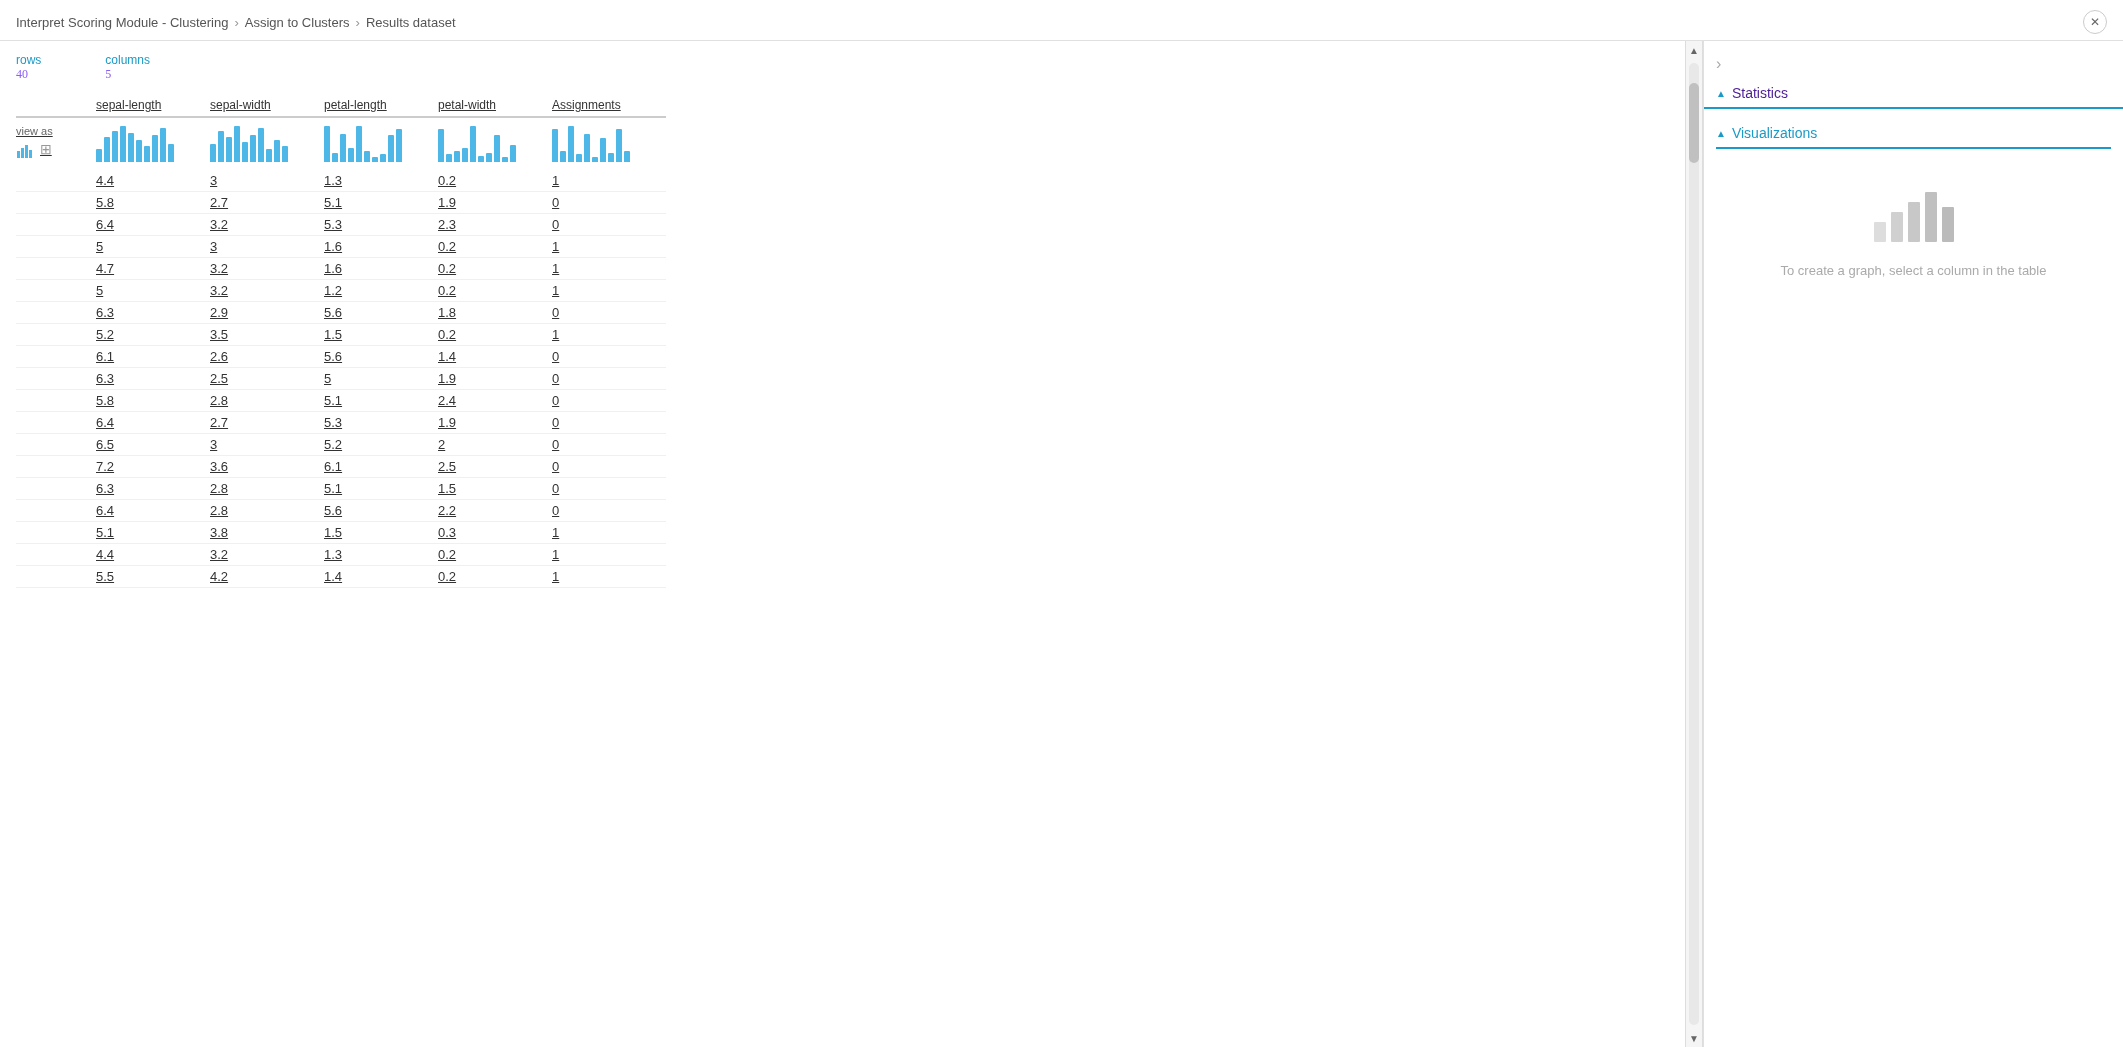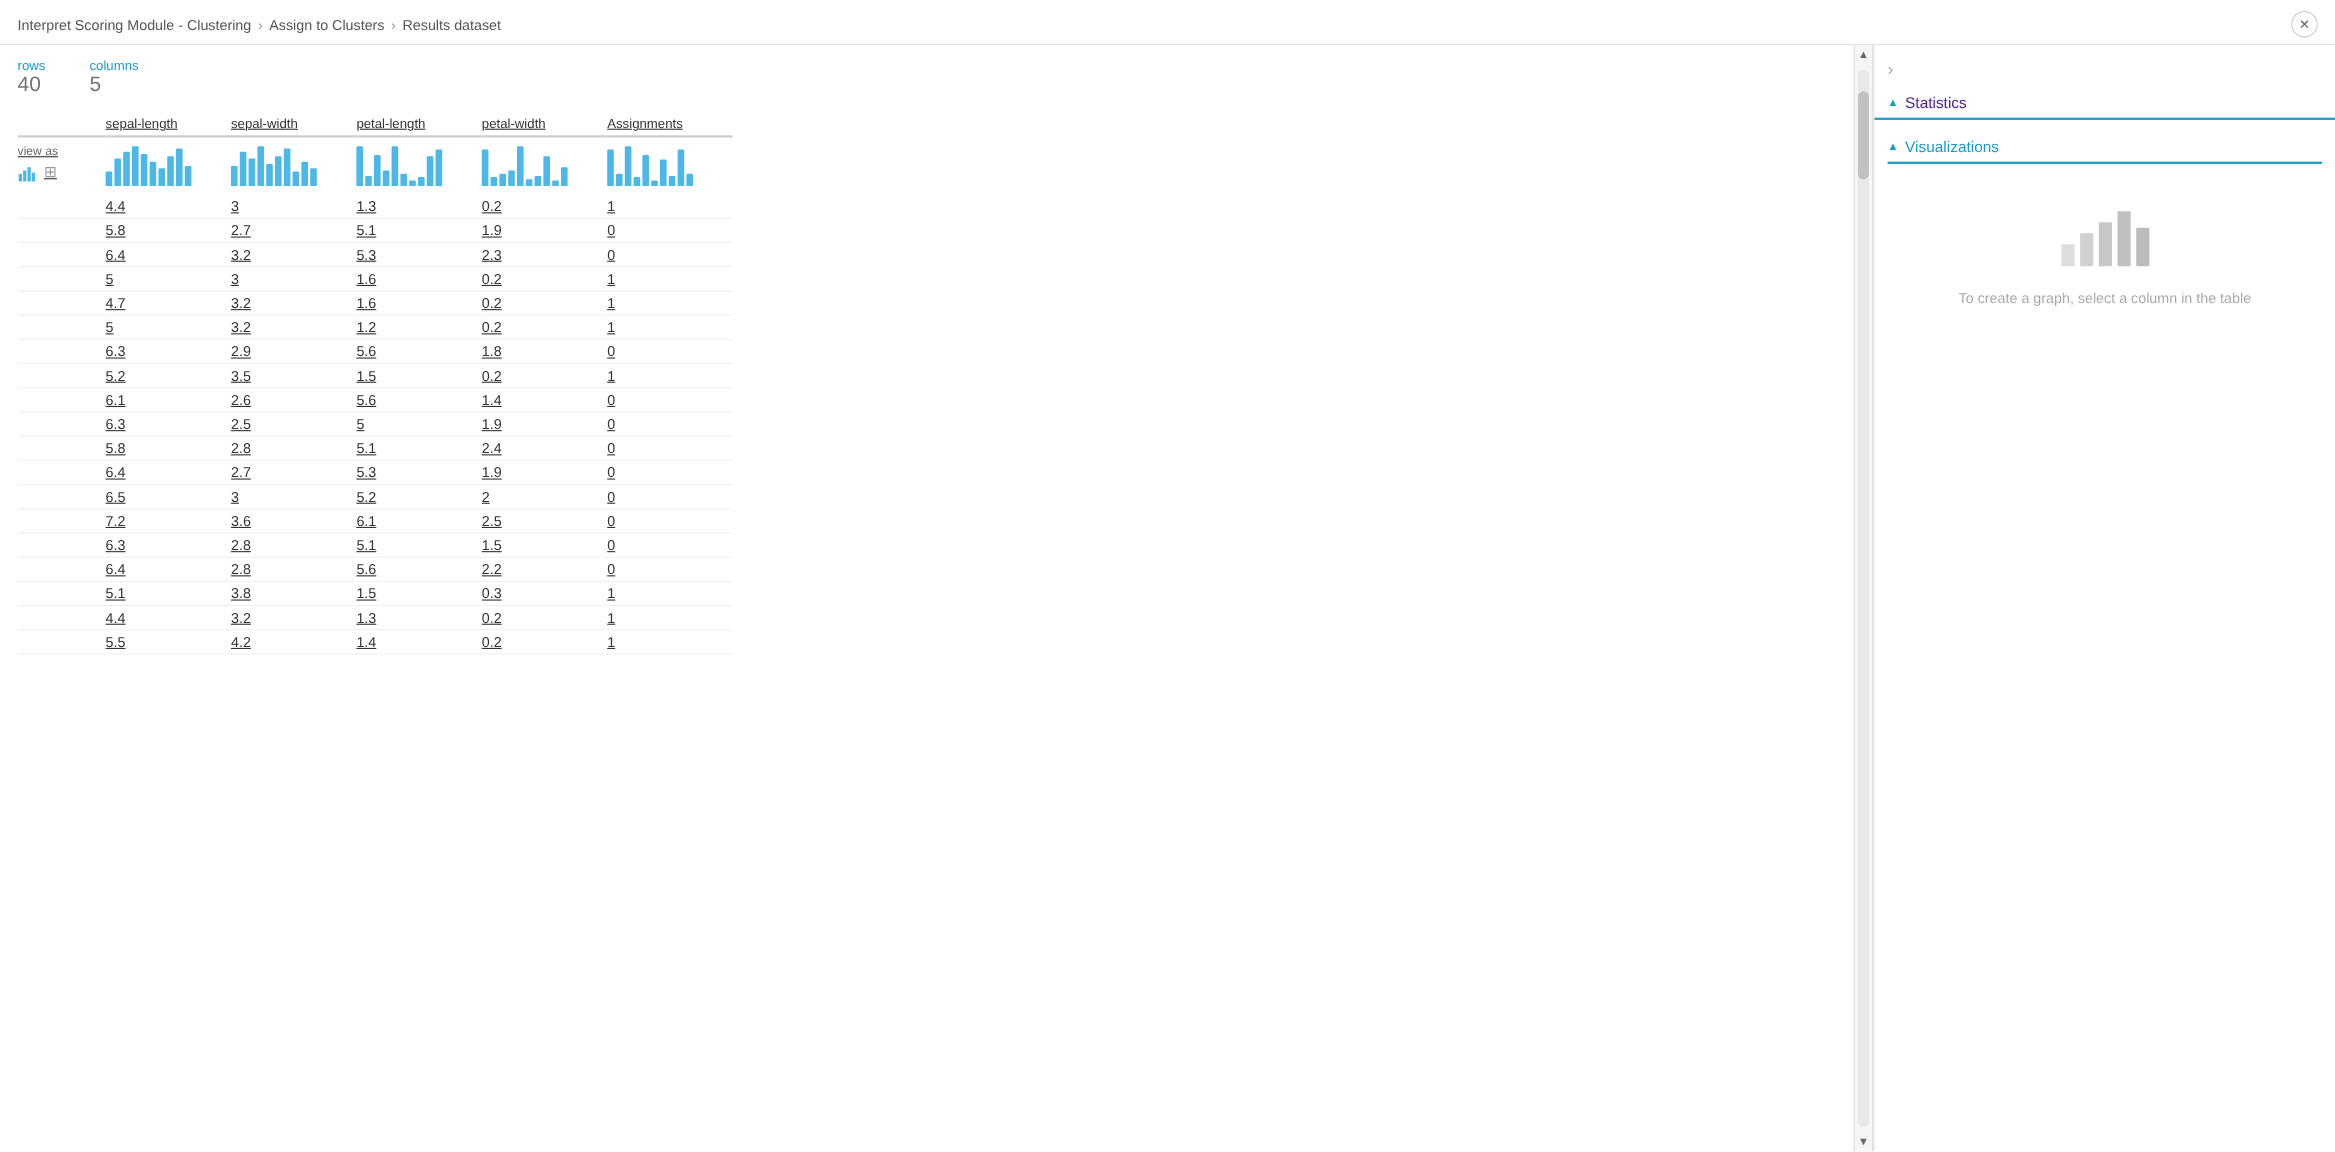--- a/index.html
+++ b/index.html
@@ -63,38 +63,39 @@
     .left-panel {
       flex: 1;
       overflow: hidden;
       display: flex;
       flex-direction: column;
       padding: 12px 0 0 16px;
     }
 
     .meta-info {
       display: flex;
-      gap: 40px;
+      gap: 64px;
       margin-bottom: 12px;
     }
 
     .meta-item {
       display: flex;
       flex-direction: column;
     }
 
     .meta-label {
       color: #1a9ac8;
       font-size: 12px;
       font-weight: 500;
     }
 
     .meta-value {
-      font-size: 19px;
-      color: #737373;
+      font-size: 12px;
+      color: #8b5cf6;
+      font-family: Liberation Serif, serif;
     }
 
     .table-container {
       flex: 1;
       overflow: hidden;
       display: flex;
       flex-direction: column;
     }
 
     .table-scroll {

